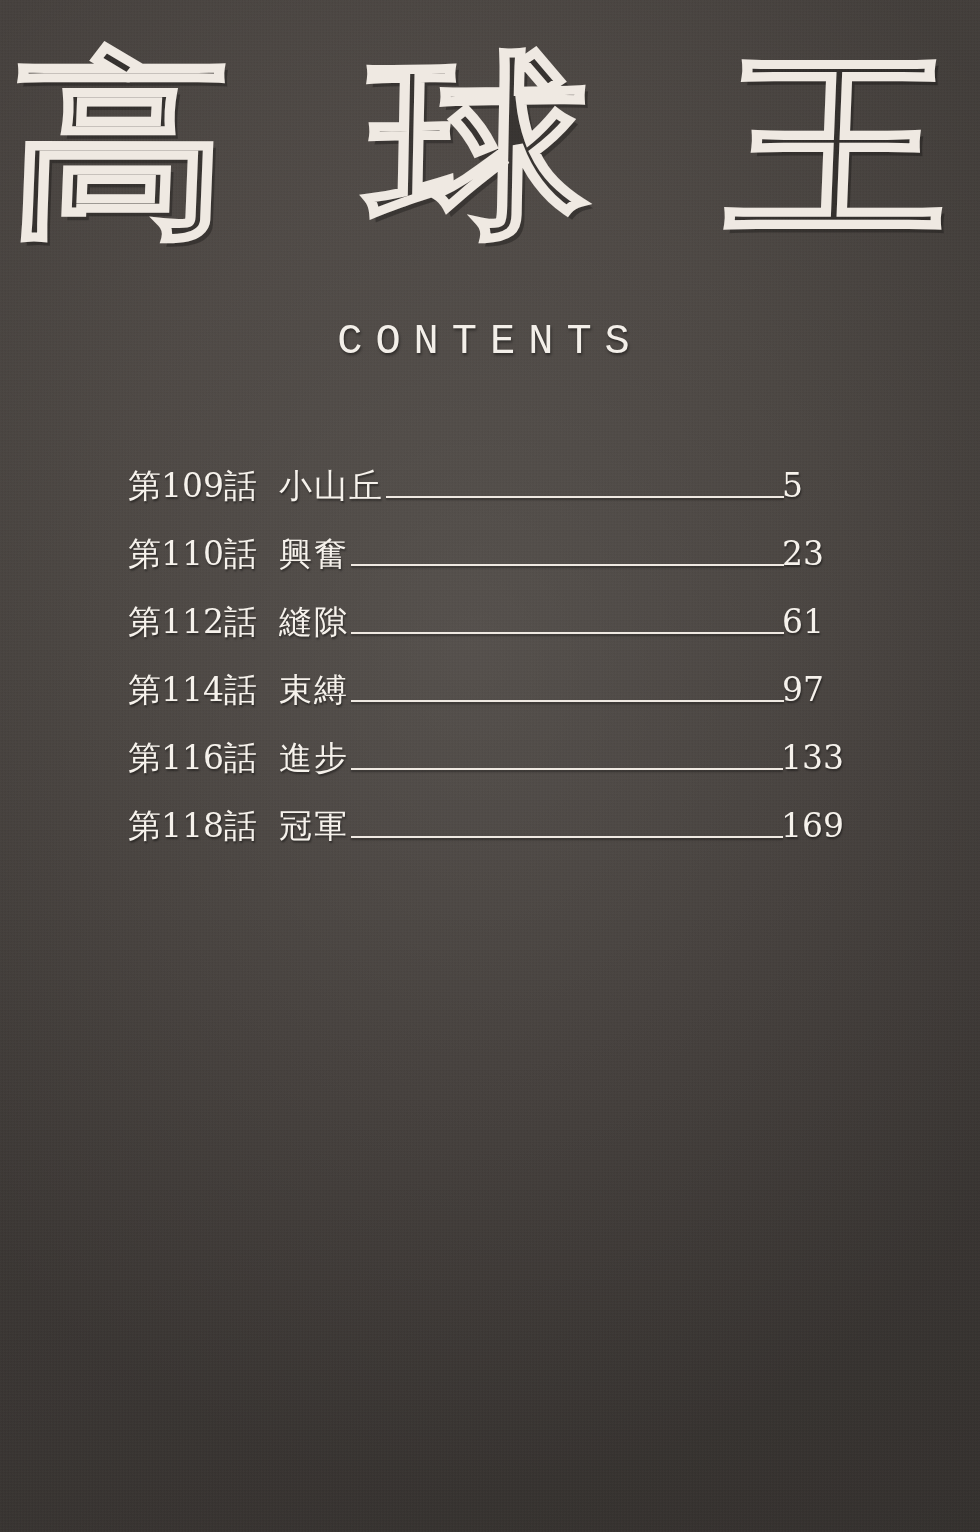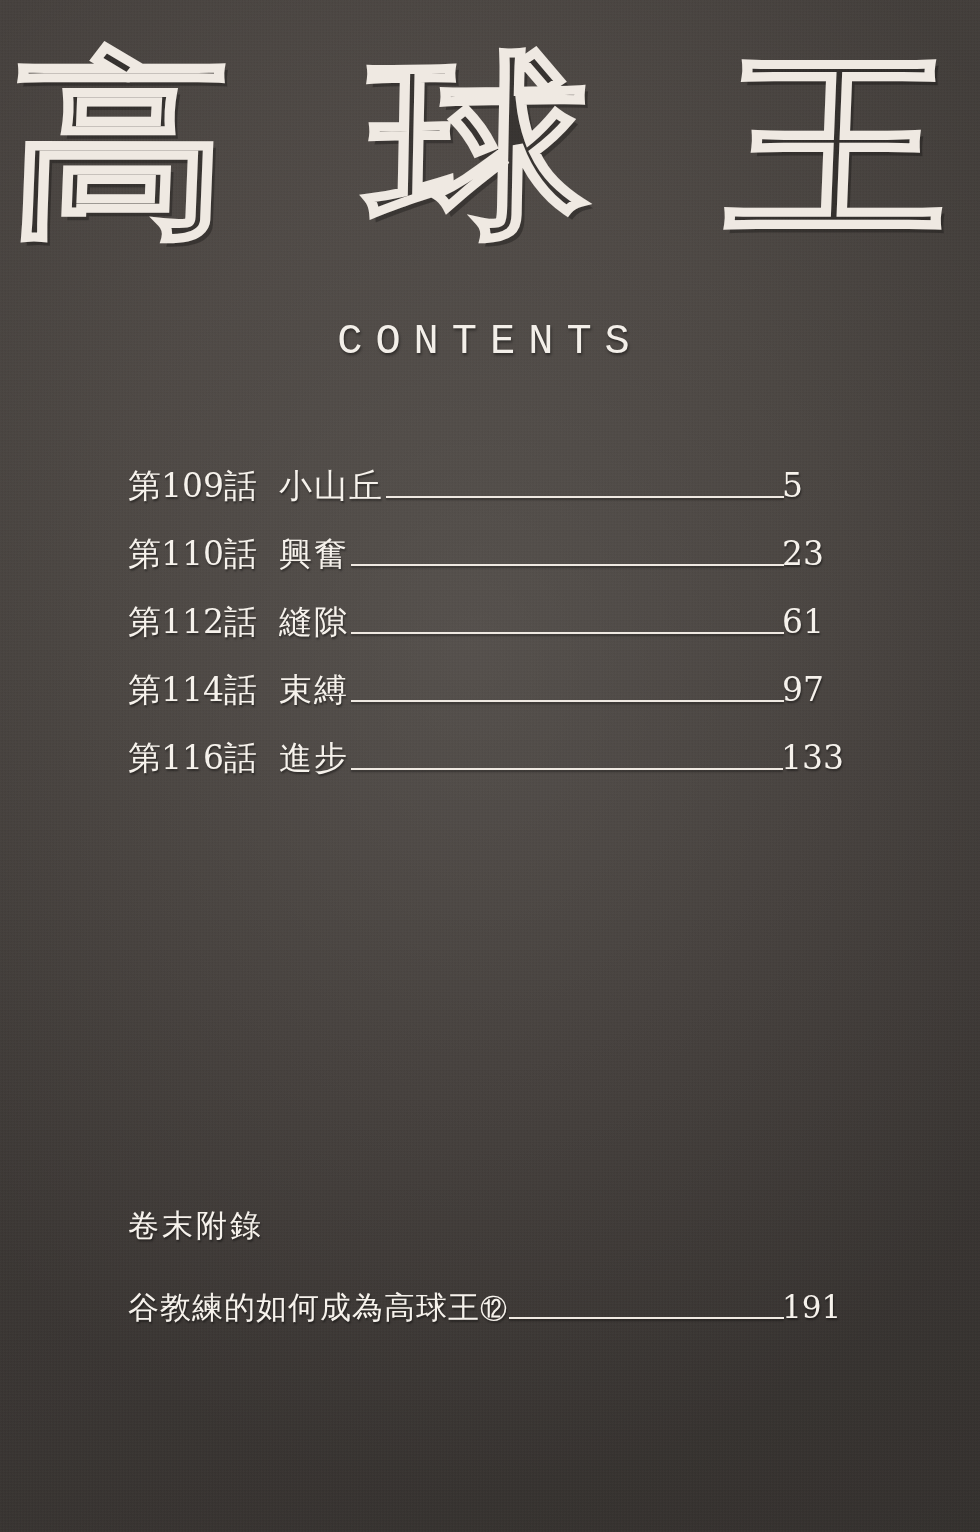--- a/index.html
+++ b/index.html
@@ -203,26 +203,23 @@
 
 
     <div class="toc-row">
       <span class="toc-num">第116話</span>
       <span class="toc-title">進步</span>
       <span class="leader"></span>
       <span class="toc-page">133</span>
     </div>
 
 
+    <div class="toc-row">
+      <span class="toc-num">第118話</span>
+      <span class="toc-title">冠軍</span>
+      <span class="leader"></span>
+      <span class="toc-page">169</span>
+    </div>
 
   </div>
 
-  <div class="appendix">
-    <div class="appendix-label">卷末附錄</div>
-    <div class="appendix-row">
-      <span class="appendix-title">谷教練的如何成為高球王</span>
-      <span class="circle-num">⑫</span>
-      <span class="leader"></span>
-      <span class="toc-page">191</span>
-    </div>
-  </div>
 
 </div>
 
 </body></html>

